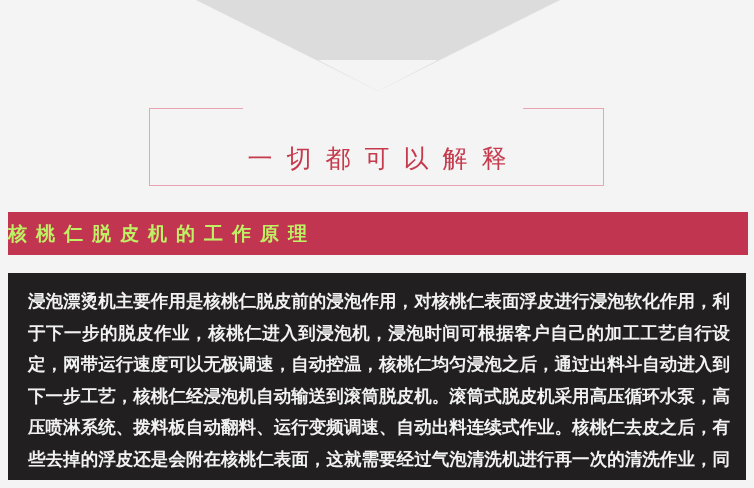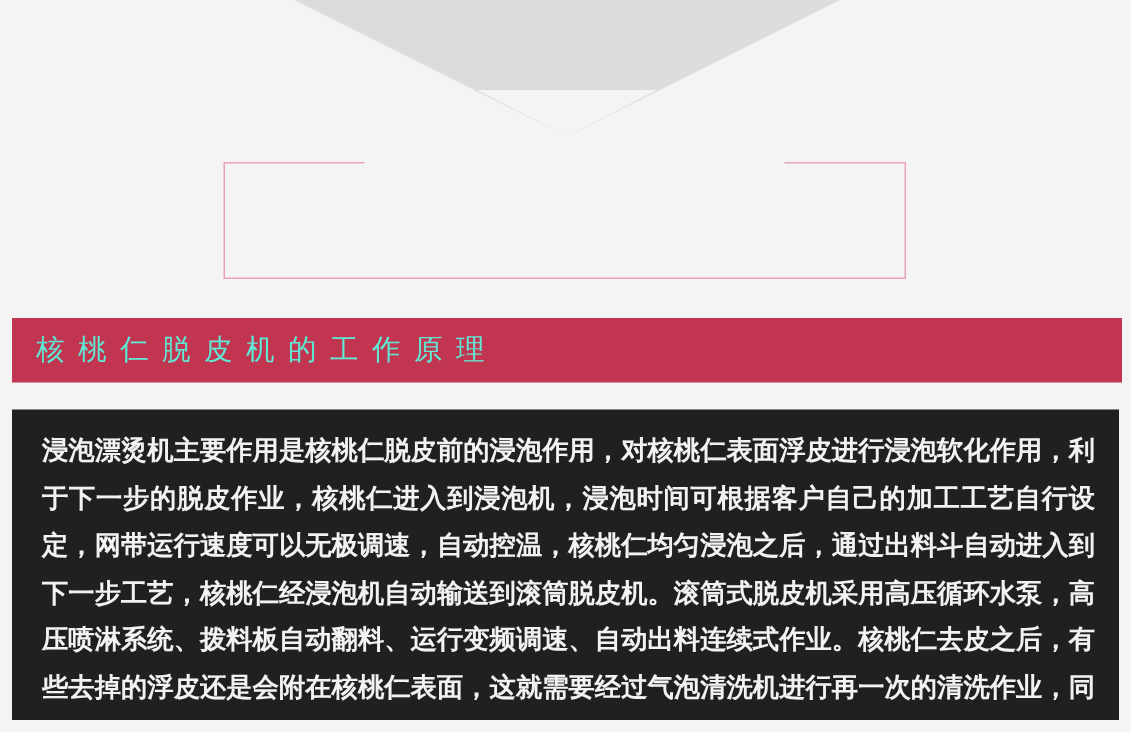--- a/index.html
+++ b/index.html
@@ -112,26 +112,25 @@
     left: 8px;
     top: 212px;
     width: 740px;
     height: 43px;
     background: #c23550;
     box-sizing: border-box;
     display: flex;
     align-items: center;
   }
   .banner-label {
-    padding-left: 16px;
     font-family: "DejaVu Sans", "Liberation Sans", sans-serif;
     font-size: 19px;
     line-height: 43px;
-    font-weight: 400;
-    color: #5eead4;
+    font-weight: 700;
+    color: #bef264;
     letter-spacing: 9px;
     white-space: nowrap;
   }
 
   
   #body-panel {
     position: absolute;
     left: 8px;
     top: 273px;
     width: 738px;
@@ -161,20 +160,21 @@
 
   <div id="hero">
 
     <div class="chevron"></div>
     <div class="chevron-notch"></div>
 
     <div class="title-frame"></div>
     <div class="frame-top-mask"></div>
 
 
+    <div class="hero-subtitle">一切都可以解释</div>
   </div>
 
   <div id="section-banner">
     <div class="banner-label">核桃仁脱皮机的工作原理</div>
   </div>
 
   <div id="body-panel">
     <p class="body-paragraph">浸泡漂烫机主要作用是核桃仁脱皮前的浸泡作用，对核桃仁表面浮皮进行浸泡软化作用，利于下一步的脱皮作业，核桃仁进入到浸泡机，浸泡时间可根据客户自己的加工工艺自行设定，网带运行速度可以无极调速，自动控温，核桃仁均匀浸泡之后，通过出料斗自动进入到下一步工艺，核桃仁经浸泡机自动输送到滚筒脱皮机。滚筒式脱皮机采用高压循环水泵，高压喷淋系统、拨料板自动翻料、运行变频调速、自动出料连续式作业。核桃仁去皮之后，有些去掉的浮皮还是会附在核桃仁表面，这就需要经过气泡清洗机进行再一次的清洗作业，同时该设备内加入柠檬酸对核桃仁残留碱进行中和，以达到食品卫生要求。</p>
   </div>
 

